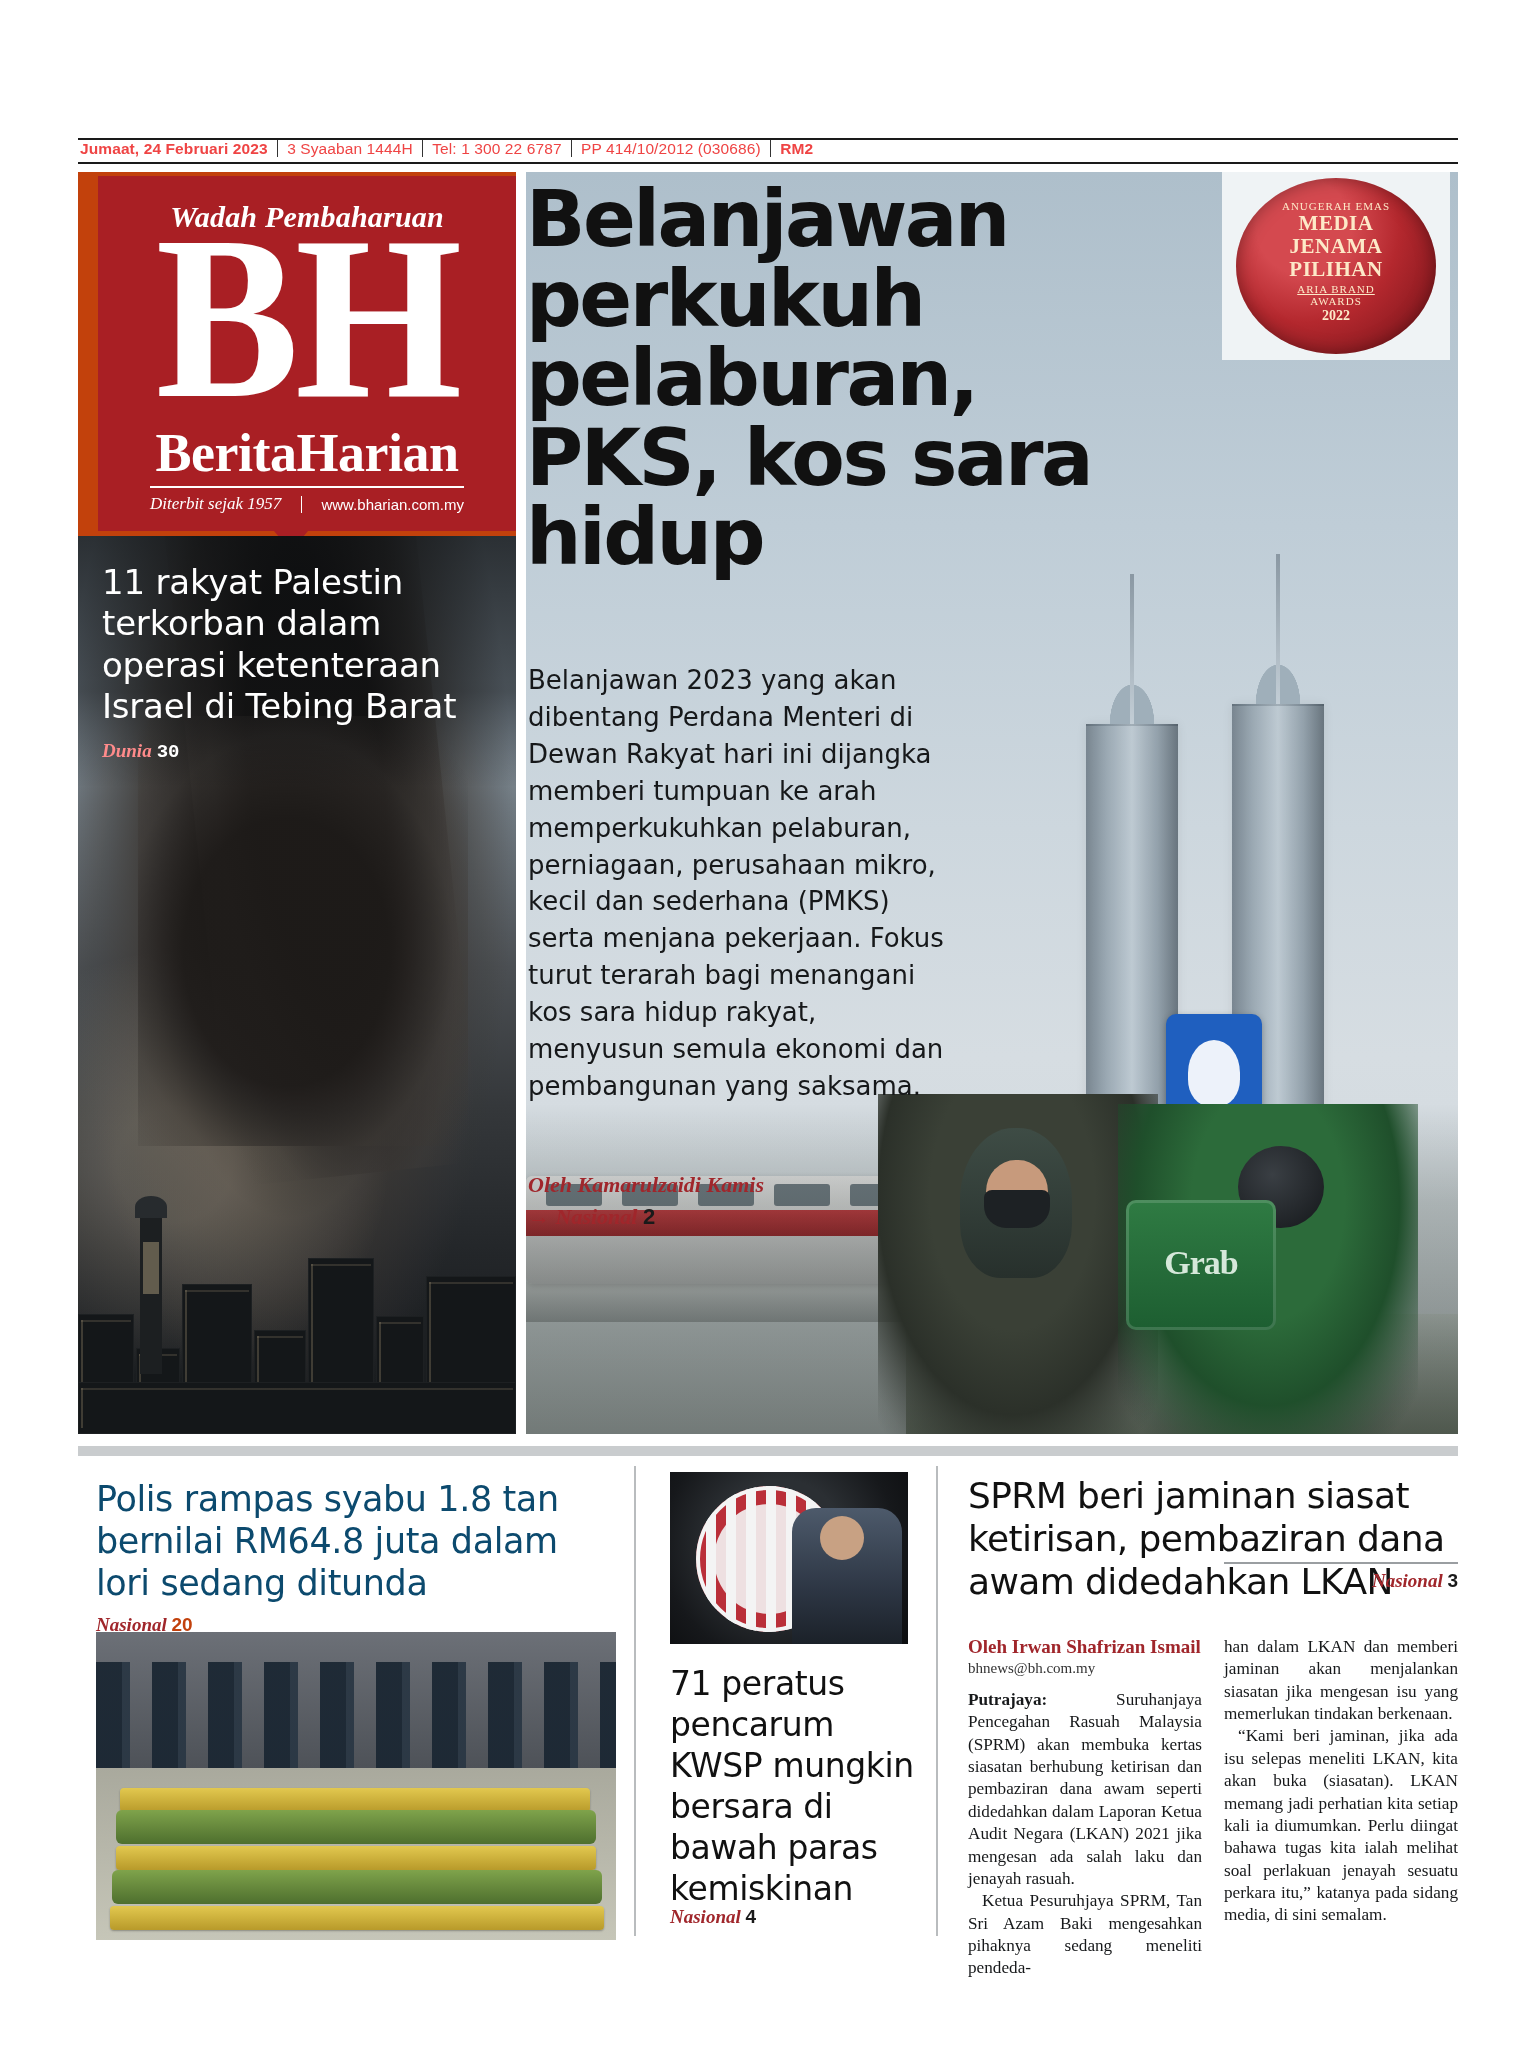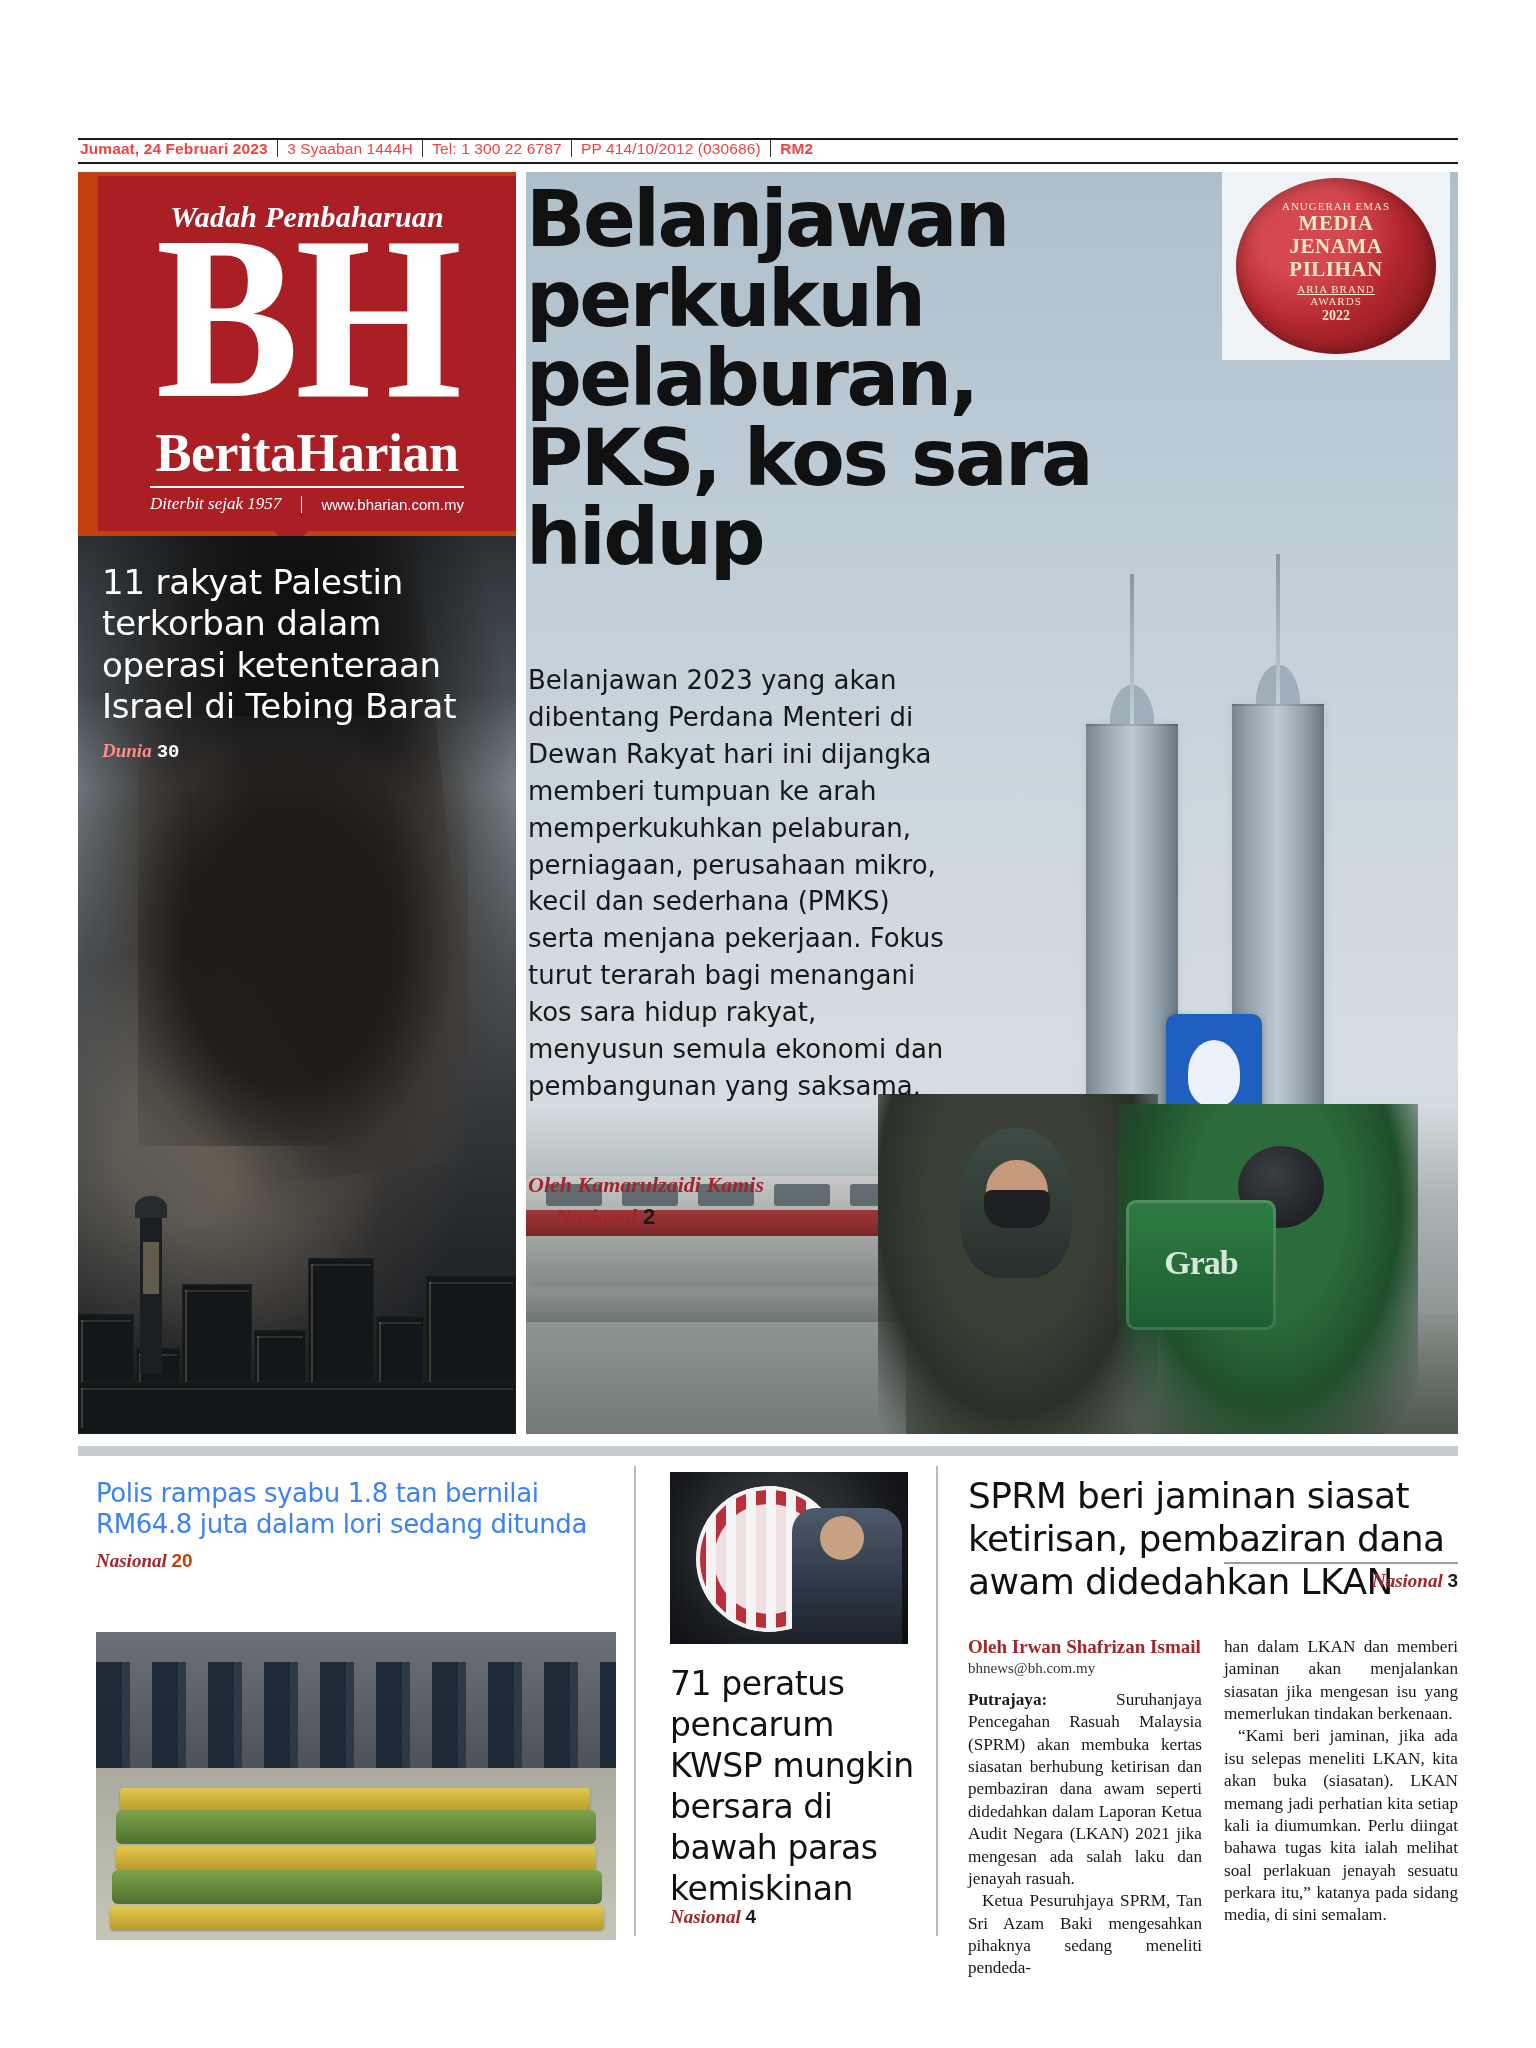--- a/index.html
+++ b/index.html
@@ -576,23 +576,23 @@
   }
 
   
   .bl {
     position: absolute;
     left: 0; top: 0;
     width: 554px;
   }
   .bl-head {
     font-family: "DejaVu Sans", sans-serif;
-    font-size: 26px;
+    font-size: 35px;
     line-height: 1.2;
-    color: #3b82f6;
+    color: #0c4a6e;
     letter-spacing: -0.4px;
     padding: 12px 16px 0 18px;
   }
   .bl-kicker {
     padding: 10px 0 0 18px;
     font-size: 19px;
     color: #a0262b;
     font-family: "Liberation Serif", serif;
     font-style: italic;
     font-weight: 700;

